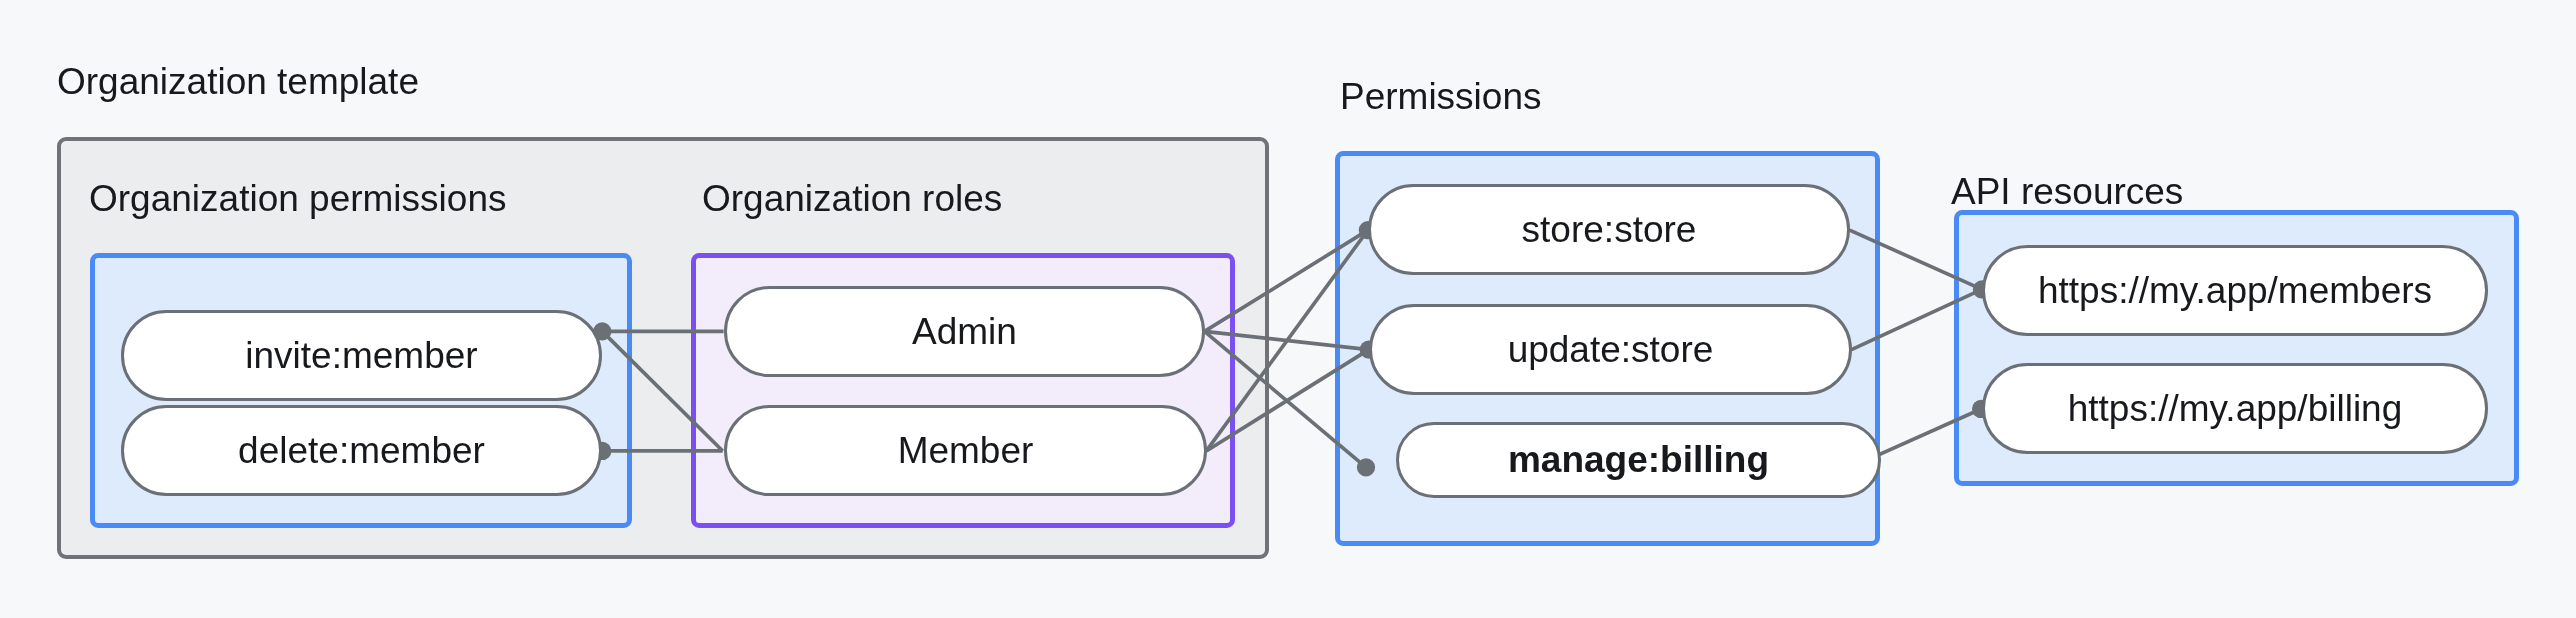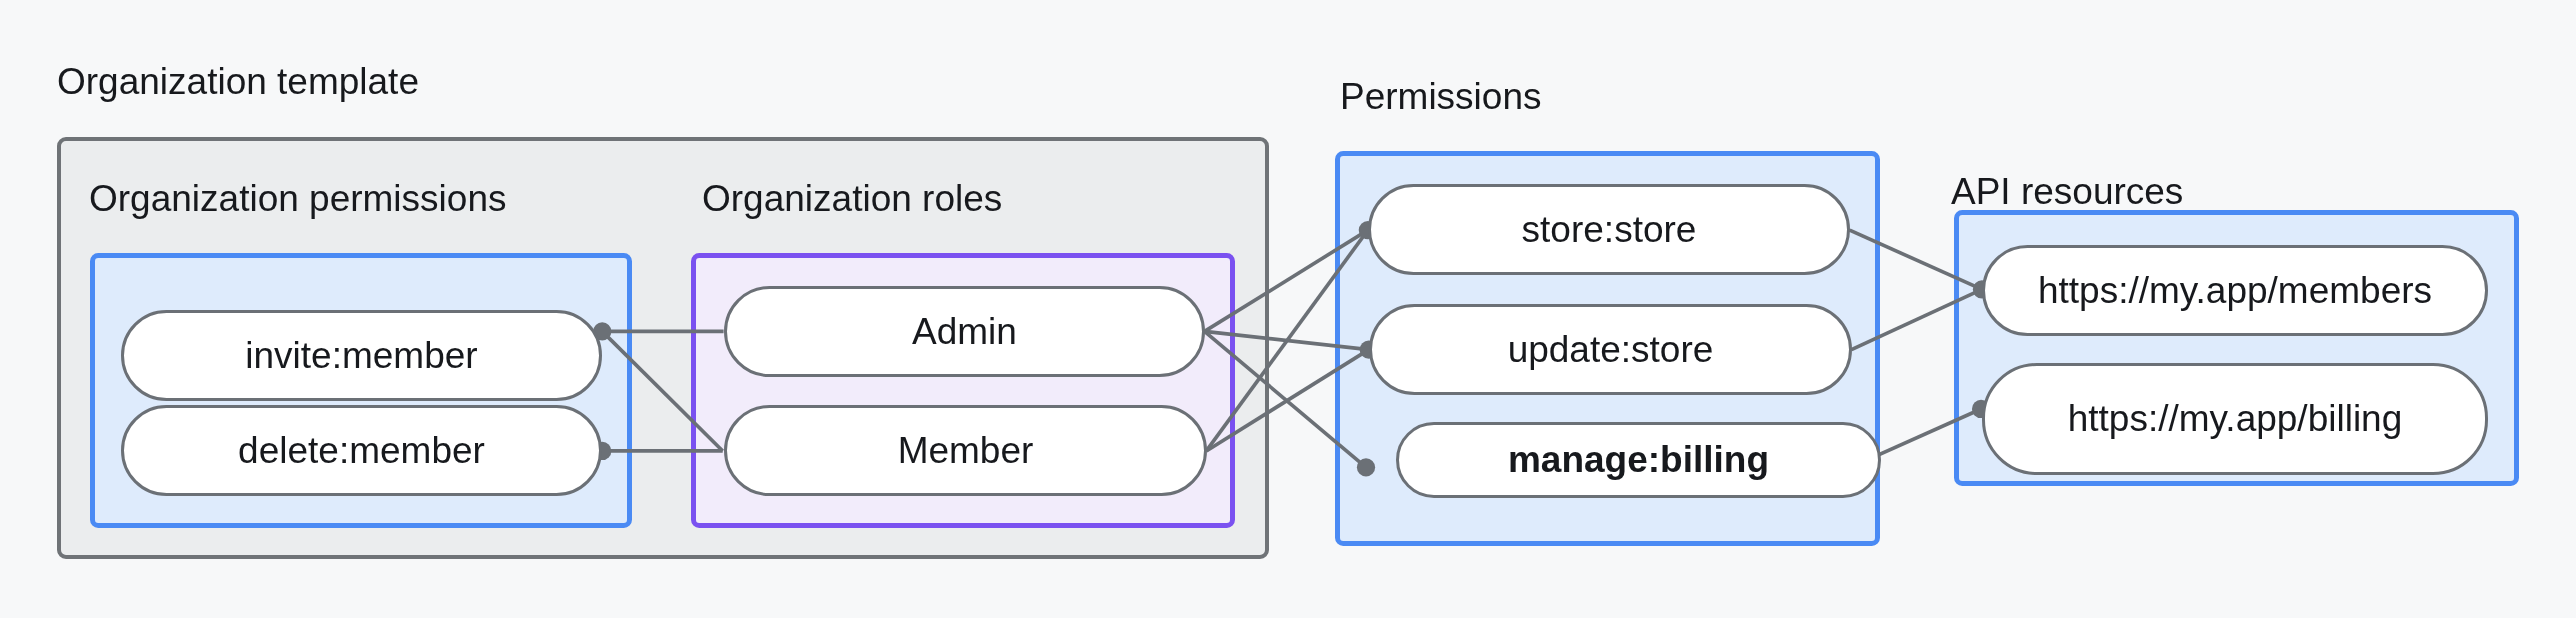--- a/index.html
+++ b/index.html
@@ -114,16 +114,16 @@
   <div class="pill" style="left:121px;top:405px;width:481px;height:91px;text-align:center;">delete:member</div>
 
   <div class="pill" style="left:724px;top:286px;width:481px;height:91px;">Admin</div>
   <div class="pill" style="left:724px;top:405px;width:483px;height:91px;">Member</div>
 
   <div class="pill" style="left:1368px;top:184px;width:482px;height:91px;">store:store</div>
   <div class="pill" style="left:1369px;top:304px;width:483px;height:91px;">update:store</div>
   <div class="pill" style="left:1396px;top:422px;width:485px;height:76px;font-weight:bold;">manage:billing</div>
 
   <div class="pill" style="left:1982px;top:245px;width:506px;height:91px;">https://my.app/members</div>
-  <div class="pill" style="left:1982px;top:363px;width:506px;height:112px;">https://my.app/billing</div>
+  <div class="pill" style="left:1982px;top:363px;width:506px;height:91px;">https://my.app/billing</div>
 
 </div>
 
 
 </body></html>

